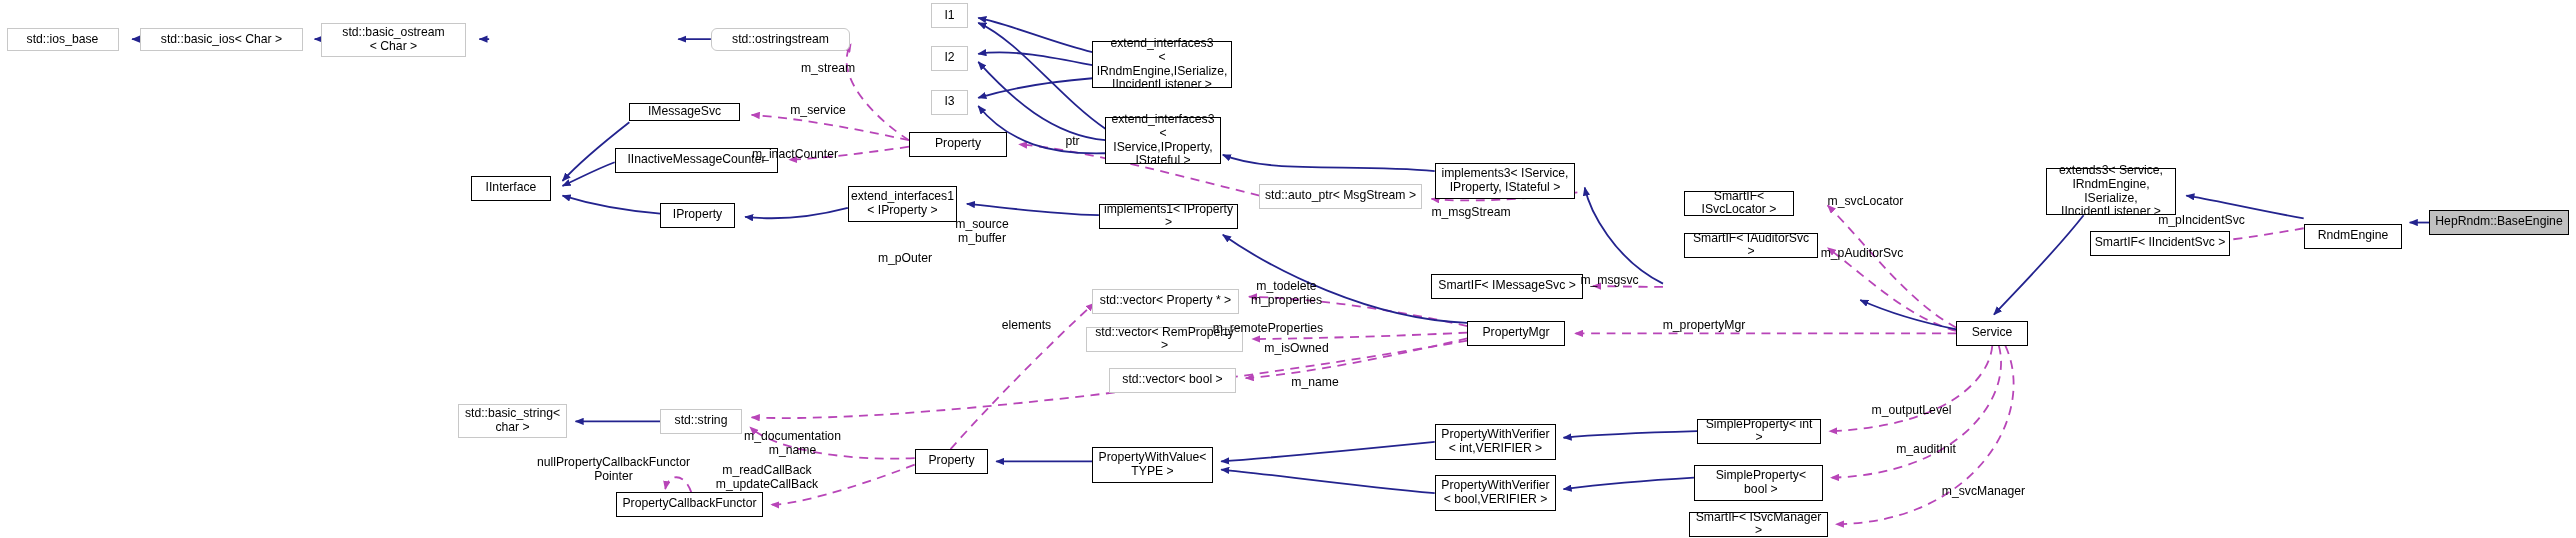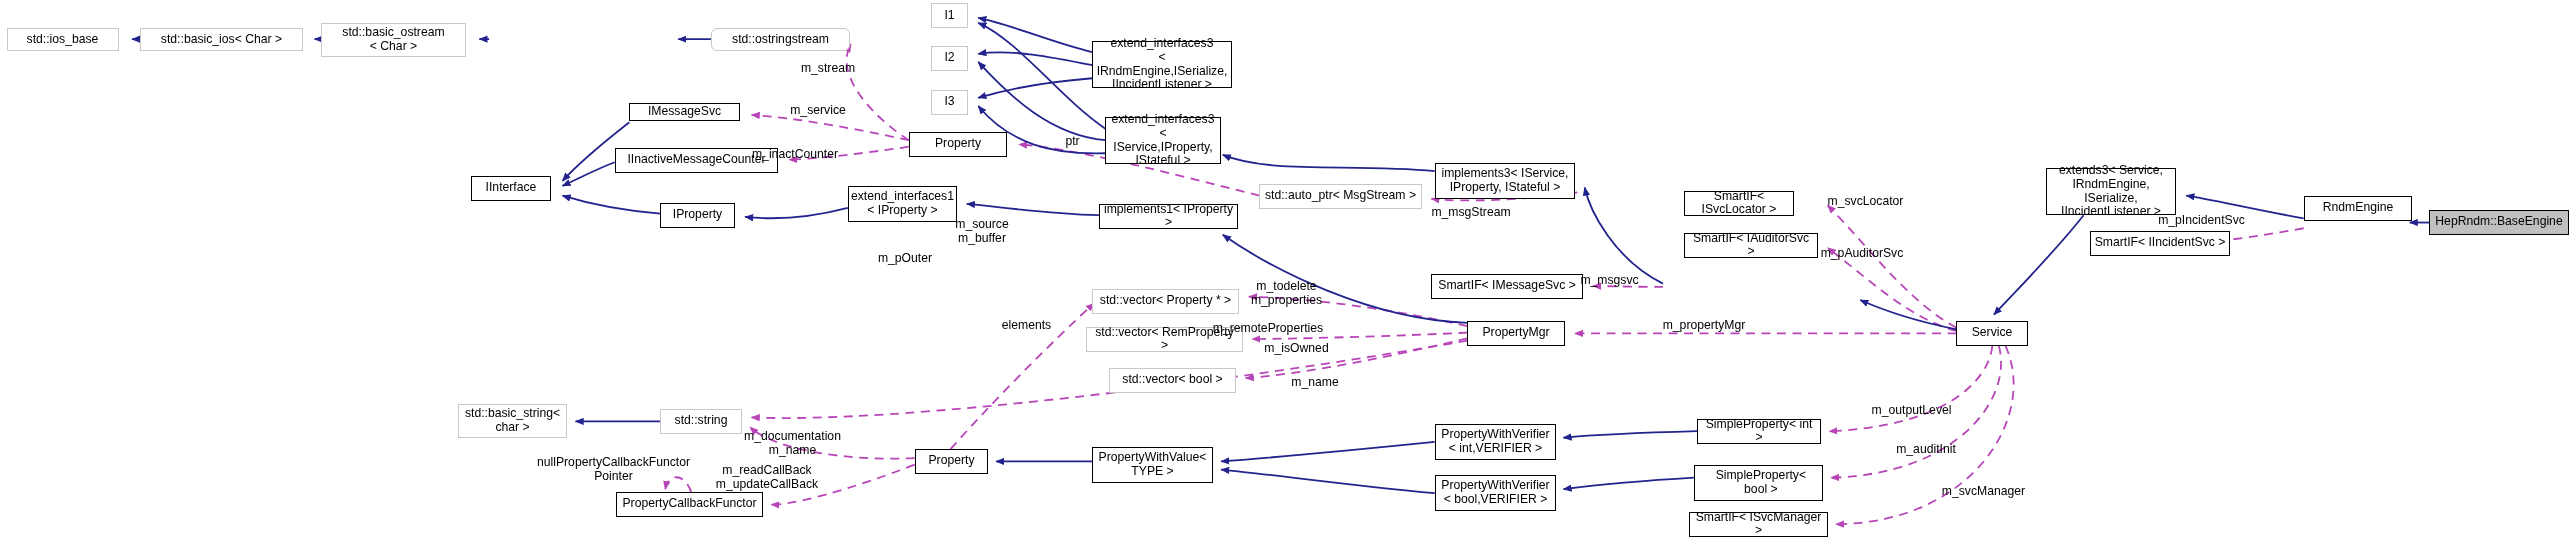--- a/index.html
+++ b/index.html
@@ -168,21 +168,21 @@
 
   <div class="node lite" style="left:1092px;top:289px;width:147px;height:24.5px;">std::vector&lt; Property * &gt;</div>
   <div class="node lite" style="left:1086px;top:327px;width:157px;height:24.5px;">std::vector&lt; RemProperty &gt;</div>
   <div class="node lite" style="left:1109px;top:368px;width:127px;height:24.5px;">std::vector&lt; bool &gt;</div>
 
   <div class="node solid" style="left:2046px;top:168px;width:130px;height:47px;">extends3&lt; Service,
 IRndmEngine, ISerialize,
 IIncidentListener &gt;</div>
   <div class="node solid" style="left:2046px;top:231px;width:140px;height:24.5px;margin-left:44px;">SmartIF&lt; IIncidentSvc &gt;</div>
   <div class="node solid" style="left:1956px;top:321px;width:72px;height:24.5px;">Service</div>
-  <div class="node solid" style="left:2304px;top:196px;width:108px;height:24.5px;">RndmEngine</div>
+  <div class="node solid" style="left:2304px;top:224px;width:98px;height:24.5px;">RndmEngine</div>
   <div class="node current" style="left:2429px;top:210px;width:140px;height:24.5px;">HepRndm::BaseEngine</div>
 
   <div class="node lite" style="left:458px;top:404px;width:109px;height:34px;">std::basic_string&lt;
 char &gt;</div>
   <div class="node lite" style="left:660px;top:409px;width:82px;height:24.5px;">std::string</div>
   <div class="node solid" style="left:915px;top:449px;width:73px;height:24.5px;">Property</div>
   <div class="node solid" style="left:616px;top:492px;width:147px;height:24.5px;">PropertyCallbackFunctor</div>
 
   <div class="node solid" style="left:1092px;top:447px;width:121px;height:36px;">PropertyWithValue&lt;
 TYPE &gt;</div>

